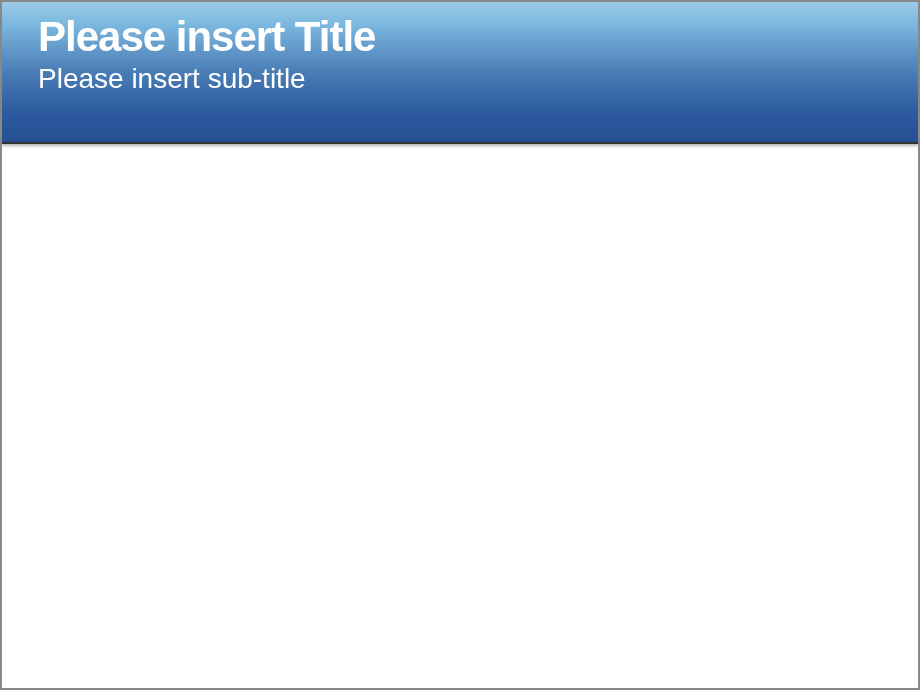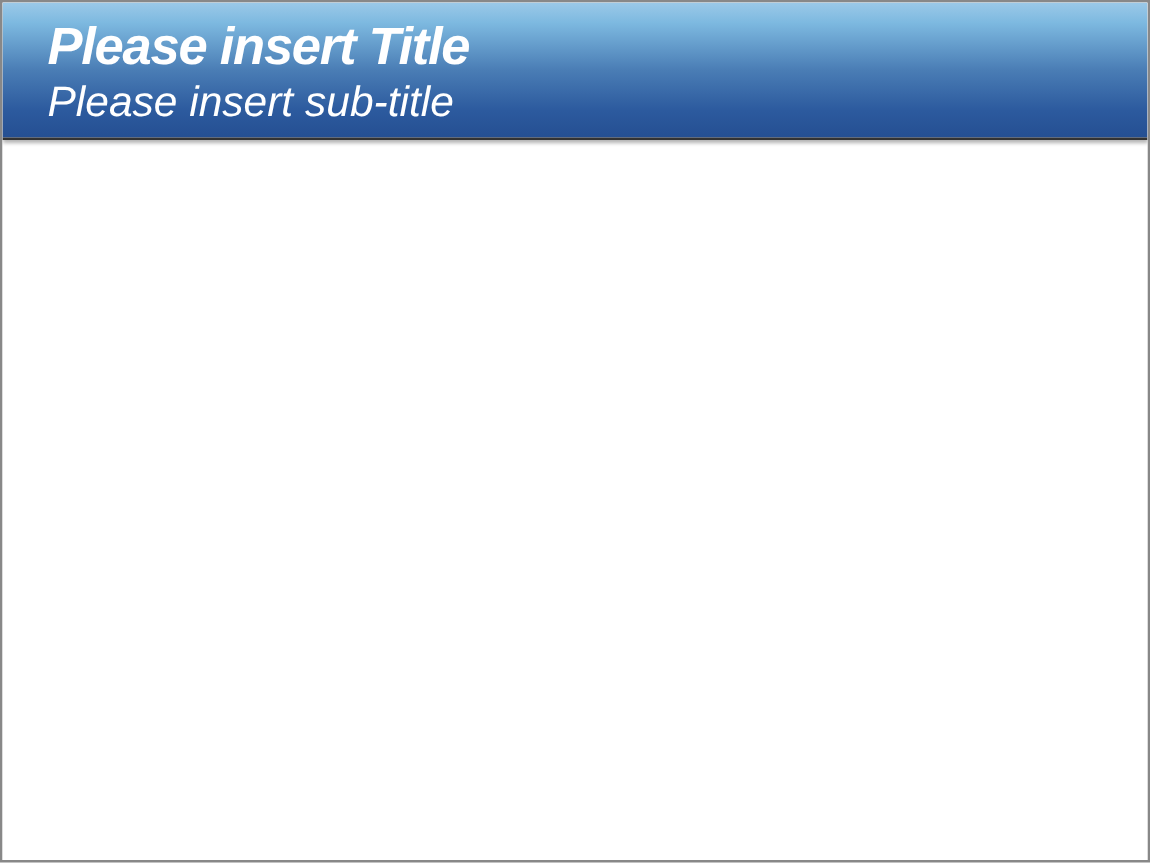--- a/index.html
+++ b/index.html
@@ -19,28 +19,27 @@
     
     .slide-container {
       width: 100%;
       height: 100%;
       background: #ffffff;
       position: relative;
     }
     
     .header-band {
       width: 100%;
-      height: 110px;
+      height: 142px;
       background: linear-gradient(to bottom, #9bc9e8 0%, #7db9e0 15%, #4a7db5 50%, #2c5a9e 80%, #254f92 100%);
       padding-left: 36px;
       padding-top: 12px;
       position: relative;
       border-bottom: 2px solid #333;
       box-shadow: 0 2px 3px rgba(0,0,0,0.3);
-      font-style: italic;
     }
     
     .small-header-text {
       font-size: 6px;
       color: #ffffff;
       letter-spacing: 0.5px;
       margin-left: 50px;
       margin-bottom: 2px;
       opacity: 0.9;
     }
@@ -48,21 +47,21 @@
     .title-text {
       font-size: 42px;
       font-weight: 900;
       color: #ffffff;
       letter-spacing: -1px;
       line-height: 1;
       font-family: Arial, Helvetica, sans-serif;
     }
     
     .subtitle-text {
-      font-size: 34px;
+      font-size: 28px;
       font-weight: 400;
       color: #ffffff;
       margin-top: 4px;
       line-height: 1.2;
     }
     
     .content-area {
       width: 100%;
       height: calc(100% - 110px);
       background: #ffffff;

